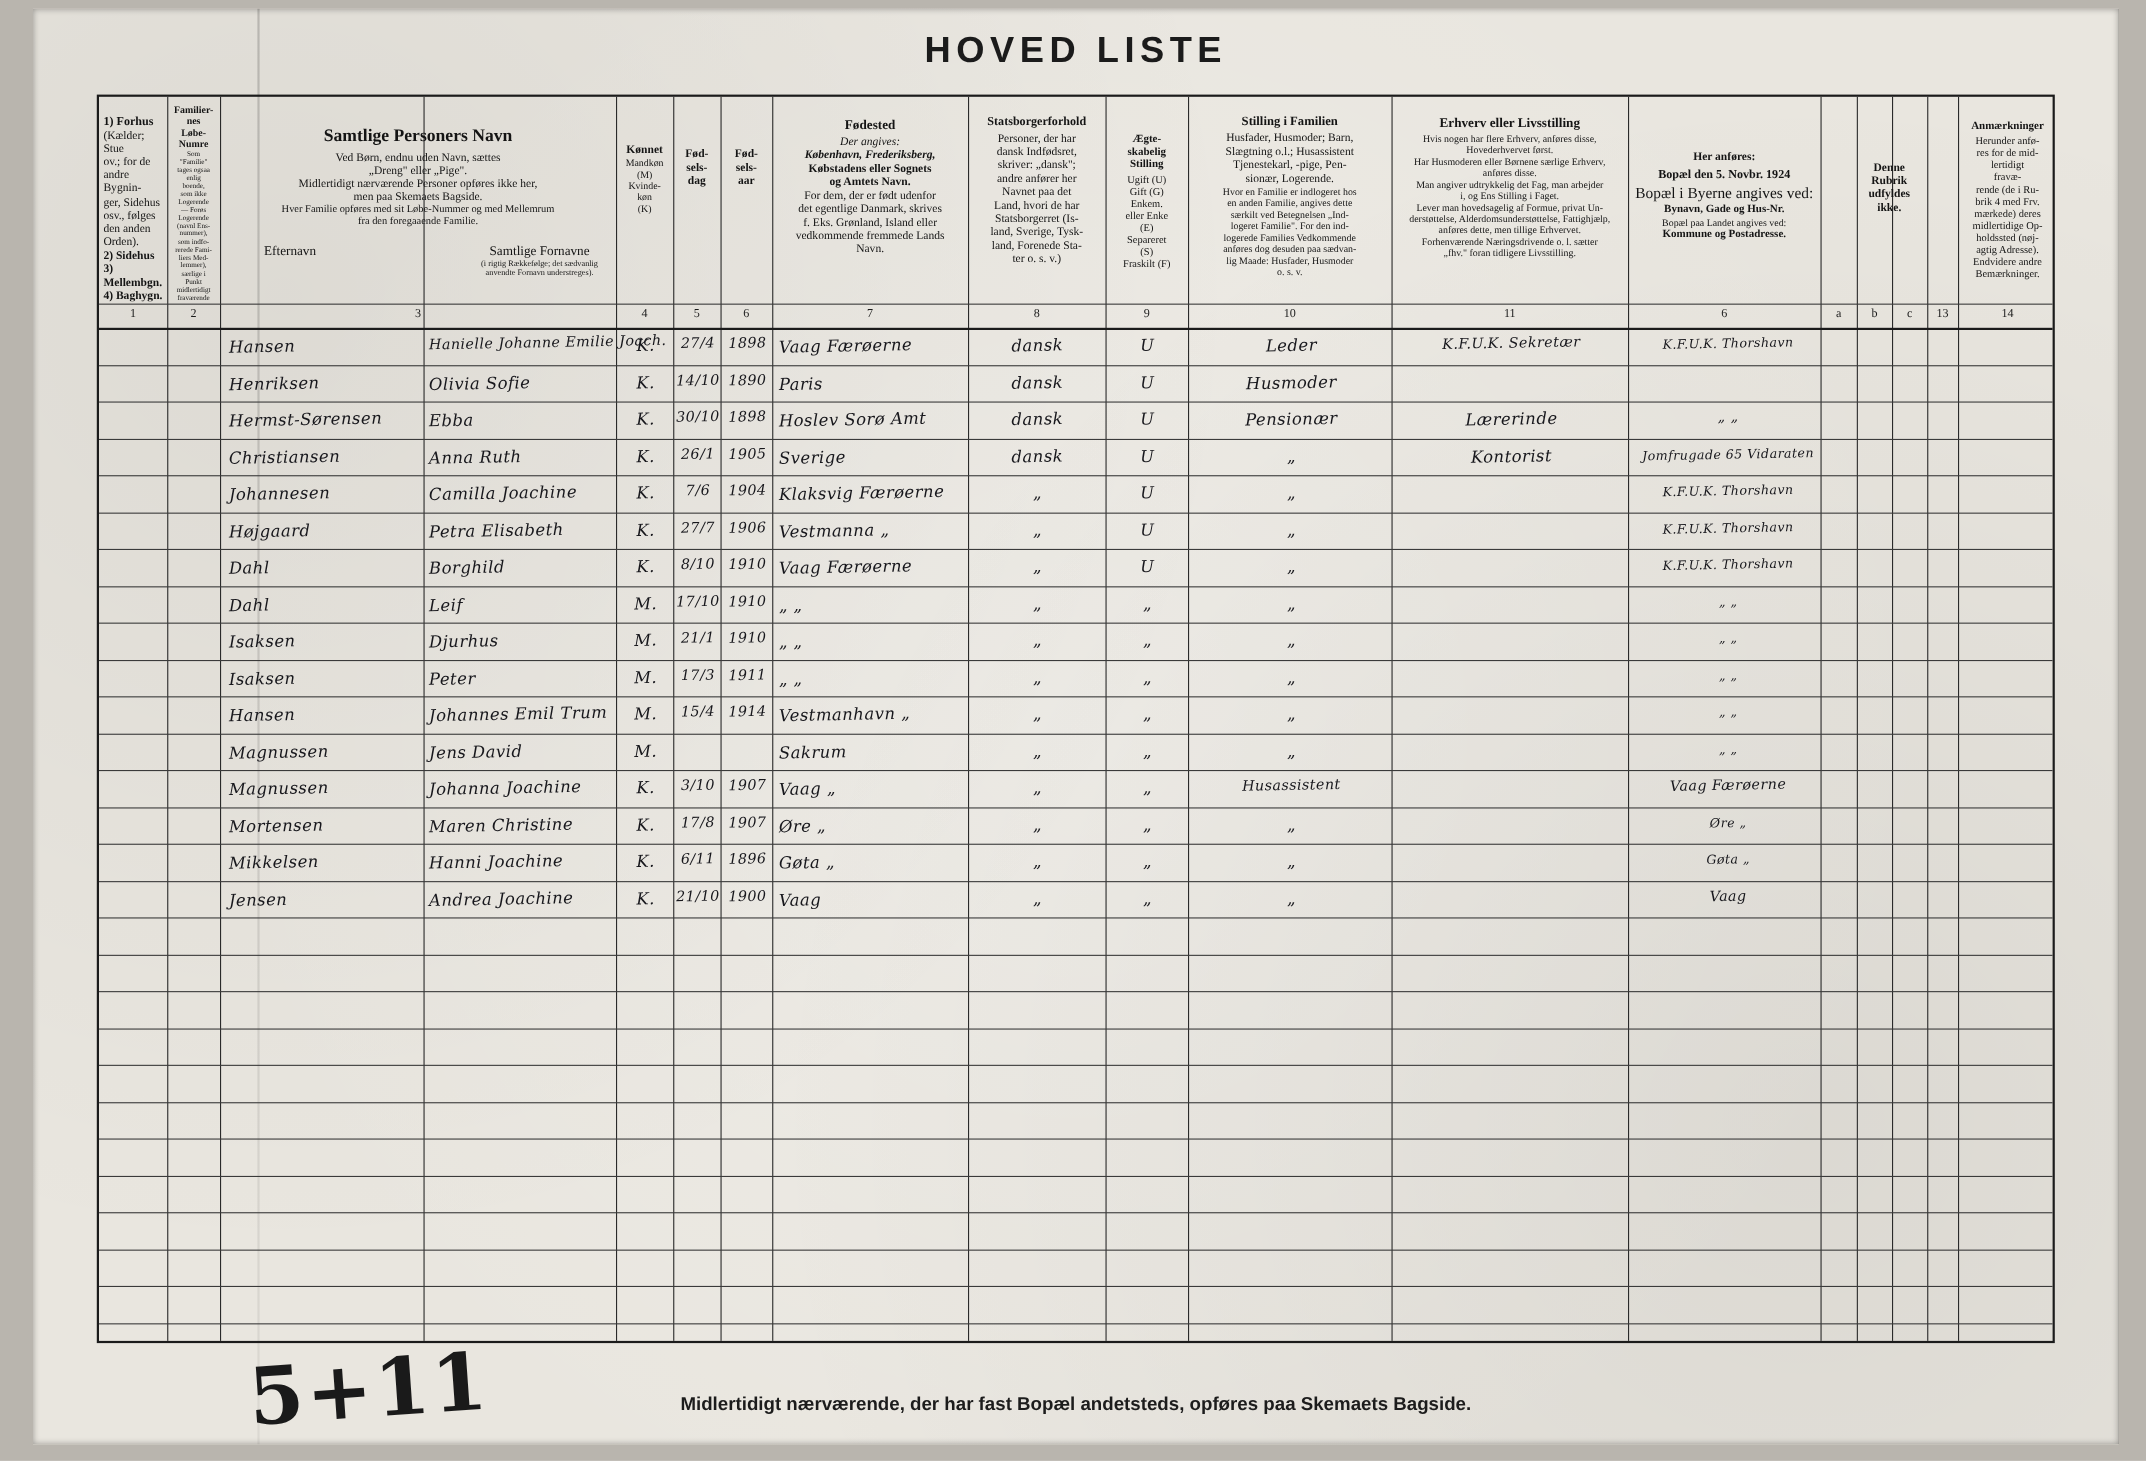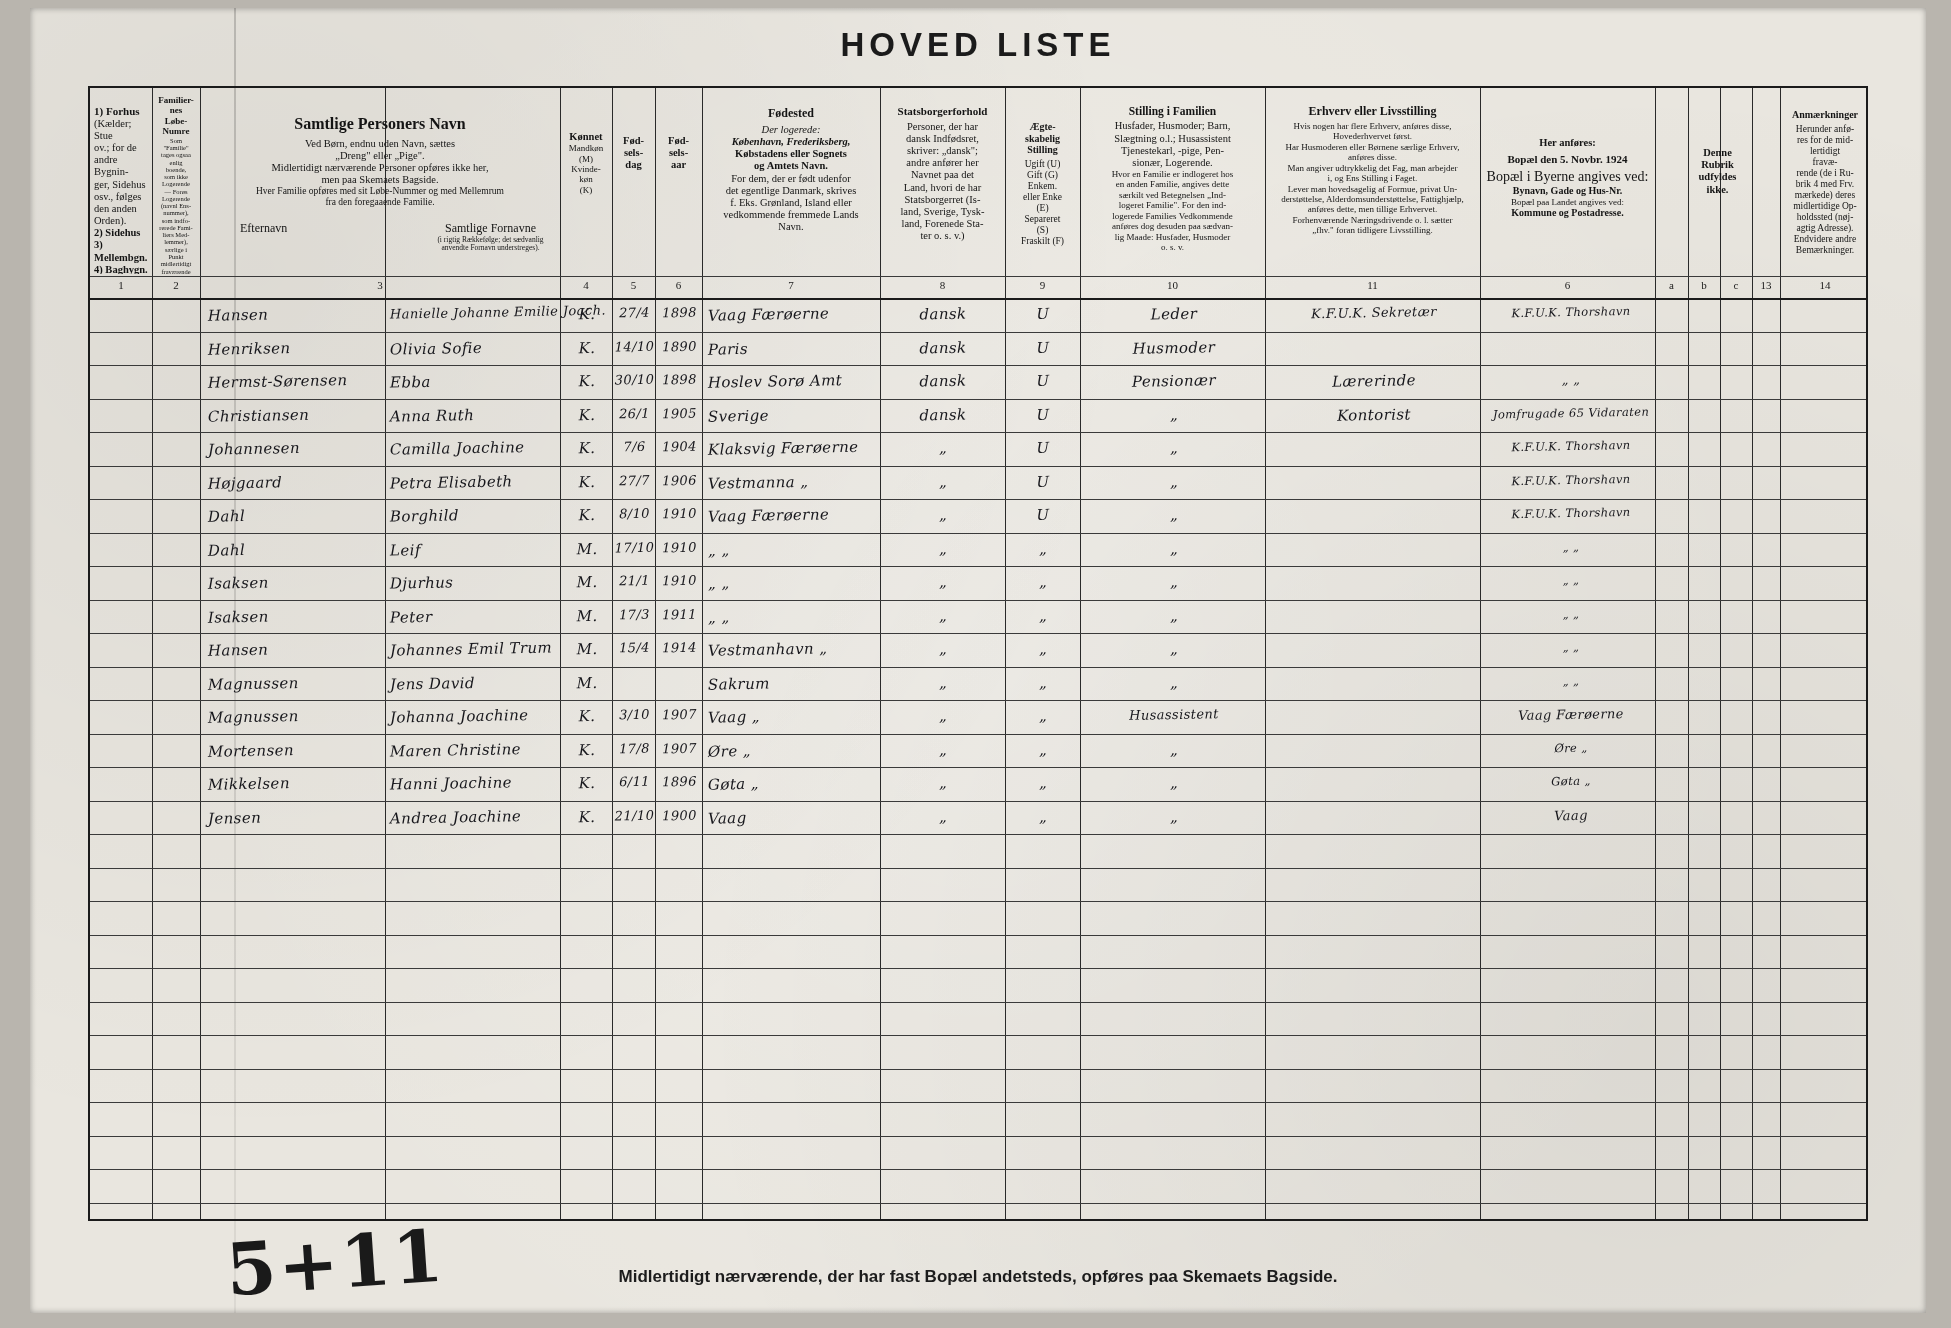--- a/index.html
+++ b/index.html
@@ -218,21 +218,21 @@
       <div class="hdr" style="left: 565px; width: 47px; top: 4px; height: 182px;">
         <div style="height:40px"></div>
         <div class="b">Fød-</div>
         <div class="b">sels-</div>
         <div class="b">aar</div>
       </div>
       <div class="hdr" style="left: 612px; width: 178px; top: 4px; height: 182px;">
         <div style="height:12px"></div>
         <div class="b" style="font-size:12px">Fødested</div>
         <div style="height:3px"></div>
-        <div class="it">Der logerede:</div>
+        <div class="it">Der angives:</div>
         <div class="it b">København, Frederiksberg,</div>
         <div class="b">Købstadens eller Sognets</div>
         <div class="b">og Amtets Navn.</div>
         <div>For dem, der er født udenfor</div>
         <div>det egentlige Danmark, skrives</div>
         <div>f. Eks. Grønland, Island eller</div>
         <div>vedkommende fremmede Lands</div>
         <div>Navn.</div>
       </div>
       <div class="hdr" style="left: 790px; width: 125px; top: 4px; height: 182px;">

